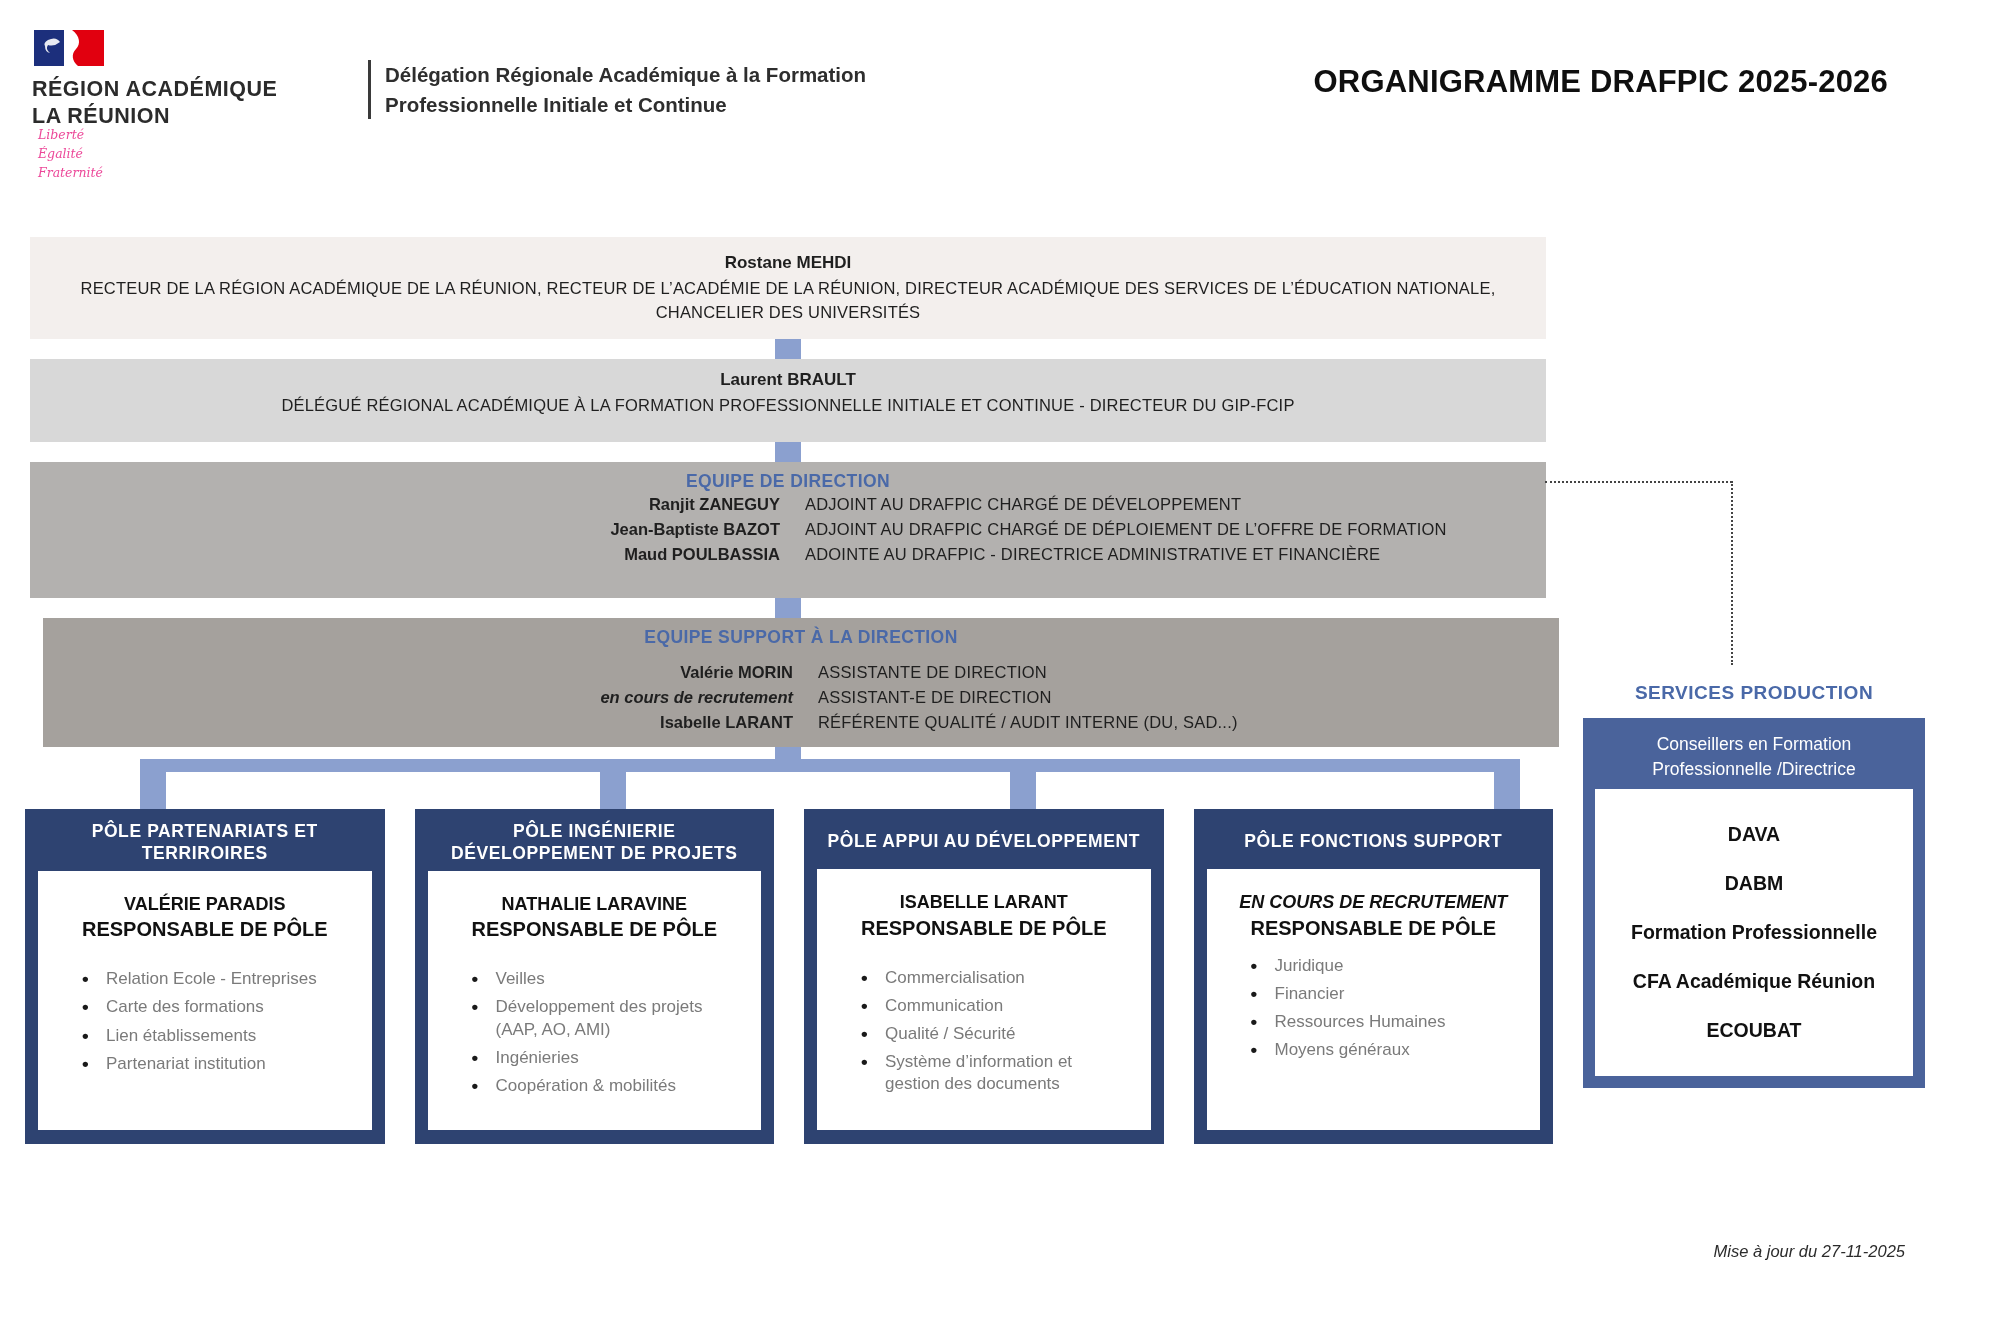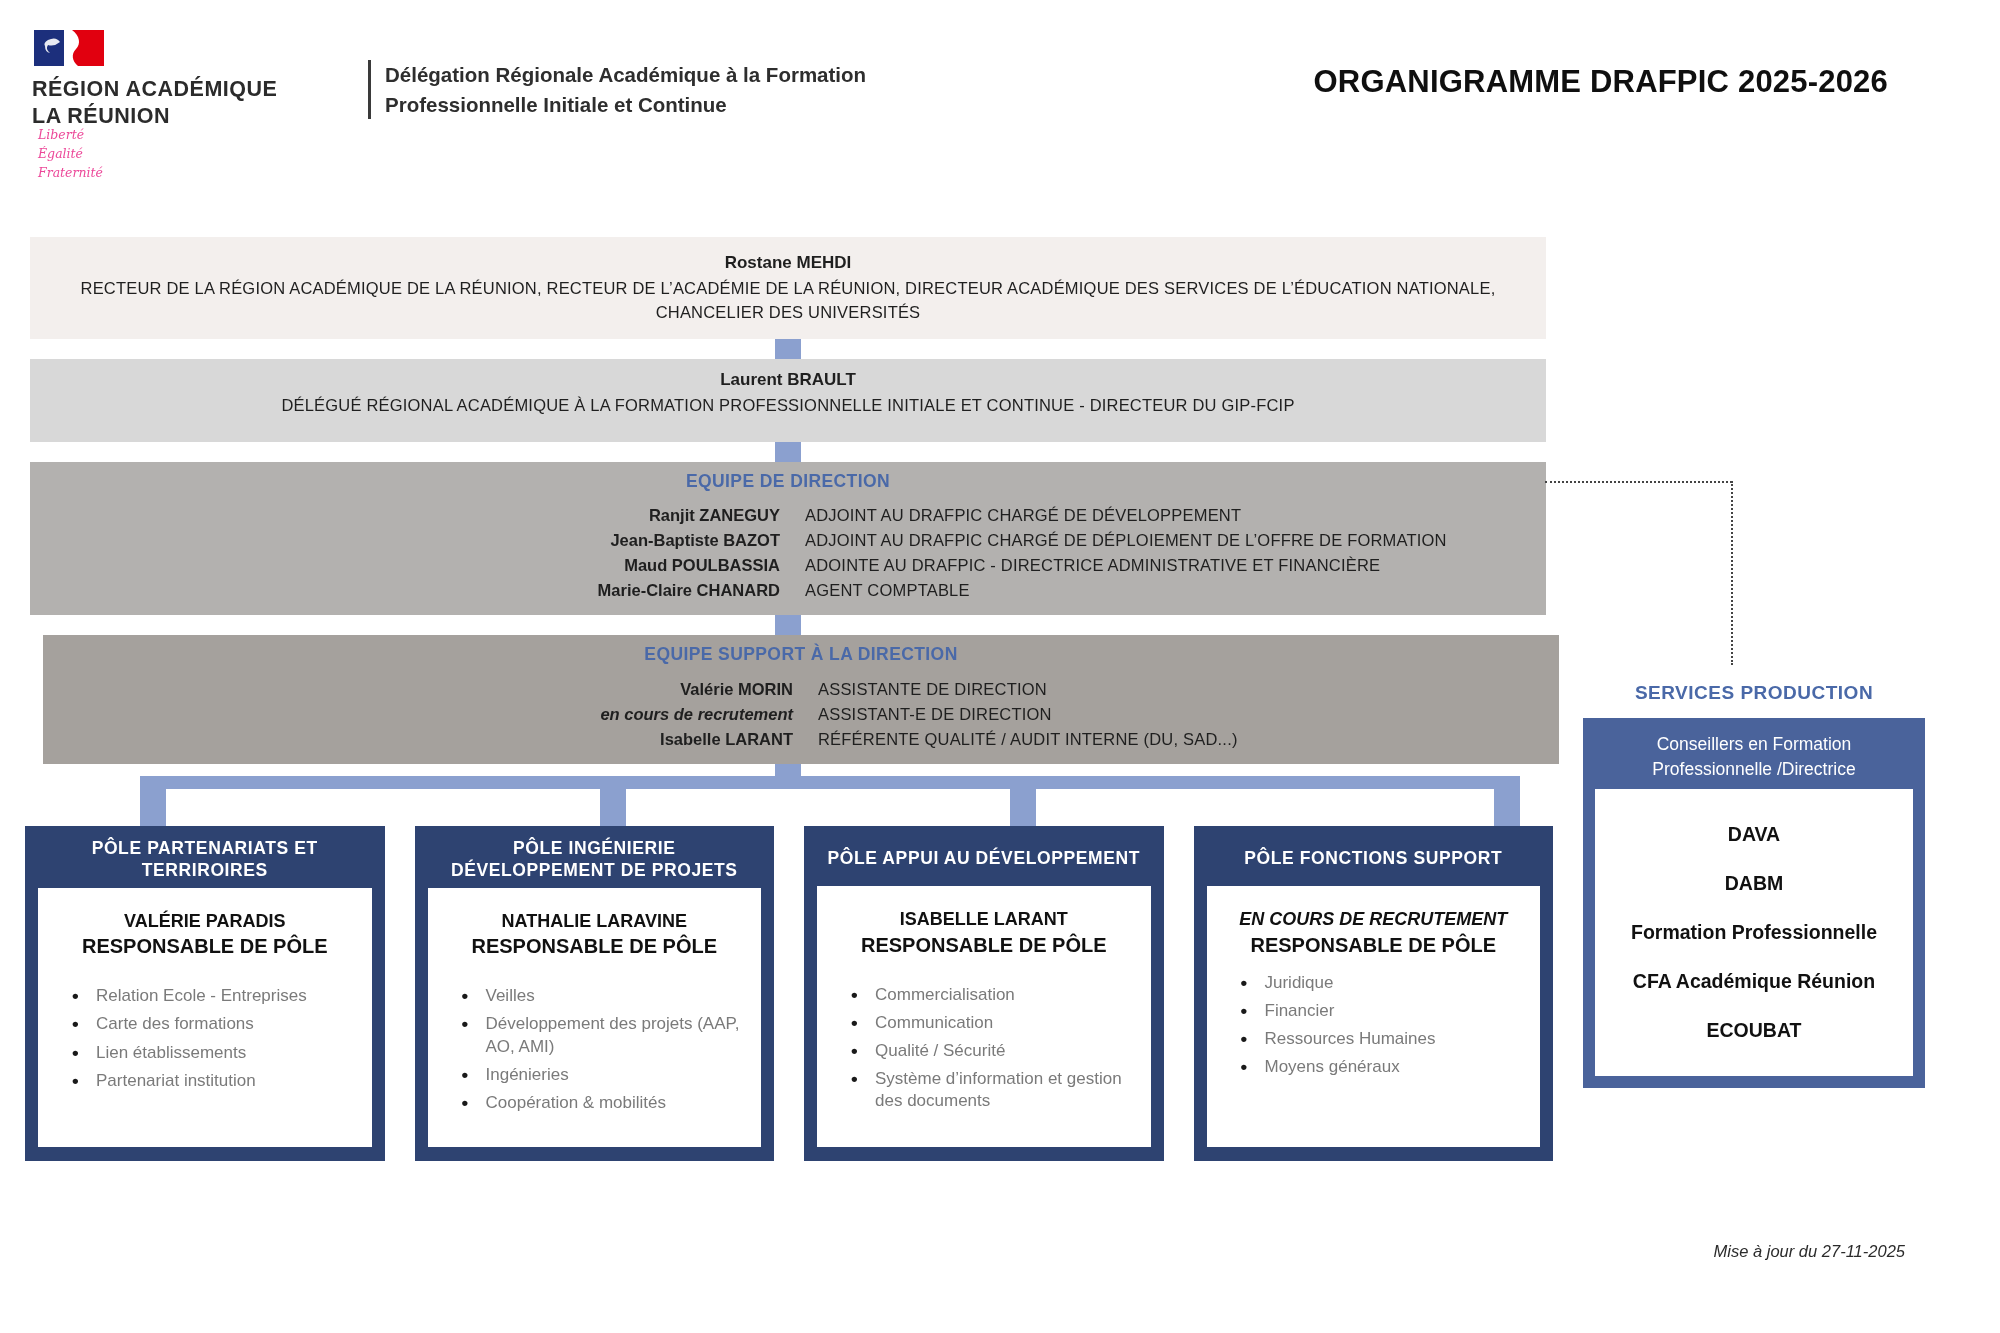--- a/index.html
+++ b/index.html
@@ -44,21 +44,21 @@
   .box-rector { background:#f3efed; min-height:84px; padding:13px 45px 14px; }
   .box-delegate { background:#d8d8d8; min-height:59px; padding:8px 45px 25px; }
   .box-direction { background:#b3b1af; min-height:136px; padding:9px 20px 12px; }
   .box-support { background:#a5a19d; min-height:116px; padding:9px 20px 12px;margin-left:13px; }
 
   .person-name { font-size:17px; font-weight:bold; line-height:1.5; }
   .person-role { font-size:16.5px; line-height:1.5; letter-spacing:0.2px; }
 
   .team-heading {
     color:#4a69a8; font-weight:bold; font-size:17.5px;
-    letter-spacing:0.4px; text-align:center; margin-bottom:11px;
+    letter-spacing:0.4px; text-align:center; margin-bottom:0;
   }
   .team-row {
     display:grid; grid-template-columns:730px 1fr; column-gap:25px;
     padding:3px 0; align-items:baseline;
   }
   .team-row .t-name { text-align:right; font-weight:bold; font-size:16.5px; }
   .team-row .t-name.italic { font-style:italic; }
   .team-row .t-role { text-align:left; font-size:16.5px; letter-spacing:0.2px; }
 
   .sq-connector { width:26px; height:20px; background:#8ba0cf; margin:0 auto; }
@@ -81,21 +81,21 @@
   .pole-card {
     flex:1; height:335px; background:#2e4371;
     padding:10px 13px 14px; display:flex; flex-direction:column;
   }
   .pole-header {
     color:#fff; font-weight:bold; font-size:17.5px; letter-spacing:0.6px;
     text-align:center; line-height:1.25; min-height:50px;
     display:flex; align-items:center; justify-content:center; padding:2px 6px 6px;
   }
   .pole-inner {
-    flex:1; background:#ffffff; padding:16px 20px 10px; text-align:center;
+    flex:1; background:#ffffff; padding:16px 30px 10px; text-align:center;
   }
   .pole-lead { font-size:18px; font-weight:bold; line-height:1.3; color:#111; margin-top:6px; }
   .pole-lead.italic { font-style:italic; }
   .pole-lead-role { font-size:20px; font-weight:bold; line-height:1.3; color:#111; }
   .pole-list { list-style:none; text-align:left; margin:26px 0 0 8px; }
   .pole-list li {
     position:relative; padding-left:30px;
     font-size:17px; color:#7a7a7a; line-height:1.3; margin:6px 0;
   }
   .pole-list li::before {
@@ -178,24 +178,20 @@
         <div class="t-name">Ranjit ZANEGUY</div>
         <div class="t-role">ADJOINT AU DRAFPIC CHARGÉ DE DÉVELOPPEMENT</div>
       </div>
       <div class="team-row">
         <div class="t-name">Jean-Baptiste BAZOT</div>
         <div class="t-role">ADJOINT AU DRAFPIC CHARGÉ DE DÉPLOIEMENT DE L’OFFRE DE FORMATION</div>
       </div>
       <div class="team-row">
         <div class="t-name">Maud POULBASSIA</div>
         <div class="t-role">ADOINTE AU DRAFPIC - DIRECTRICE ADMINISTRATIVE ET FINANCIÈRE</div>
-      </div>
-      <div class="team-row">
-        <div class="t-name">Marie-Claire CHANARD</div>
-        <div class="t-role">AGENT COMPTABLE</div>
       </div>
     </div>
     <div class="sq-connector"></div>
 
     <div class="level-box box-support">
       <div class="team-heading" style="margin-bottom:12px;">EQUIPE SUPPORT À LA DIRECTION</div>
       <div class="team-row">
         <div class="t-name">Valérie MORIN</div>
         <div class="t-role">ASSISTANTE DE DIRECTION</div>
       </div>

